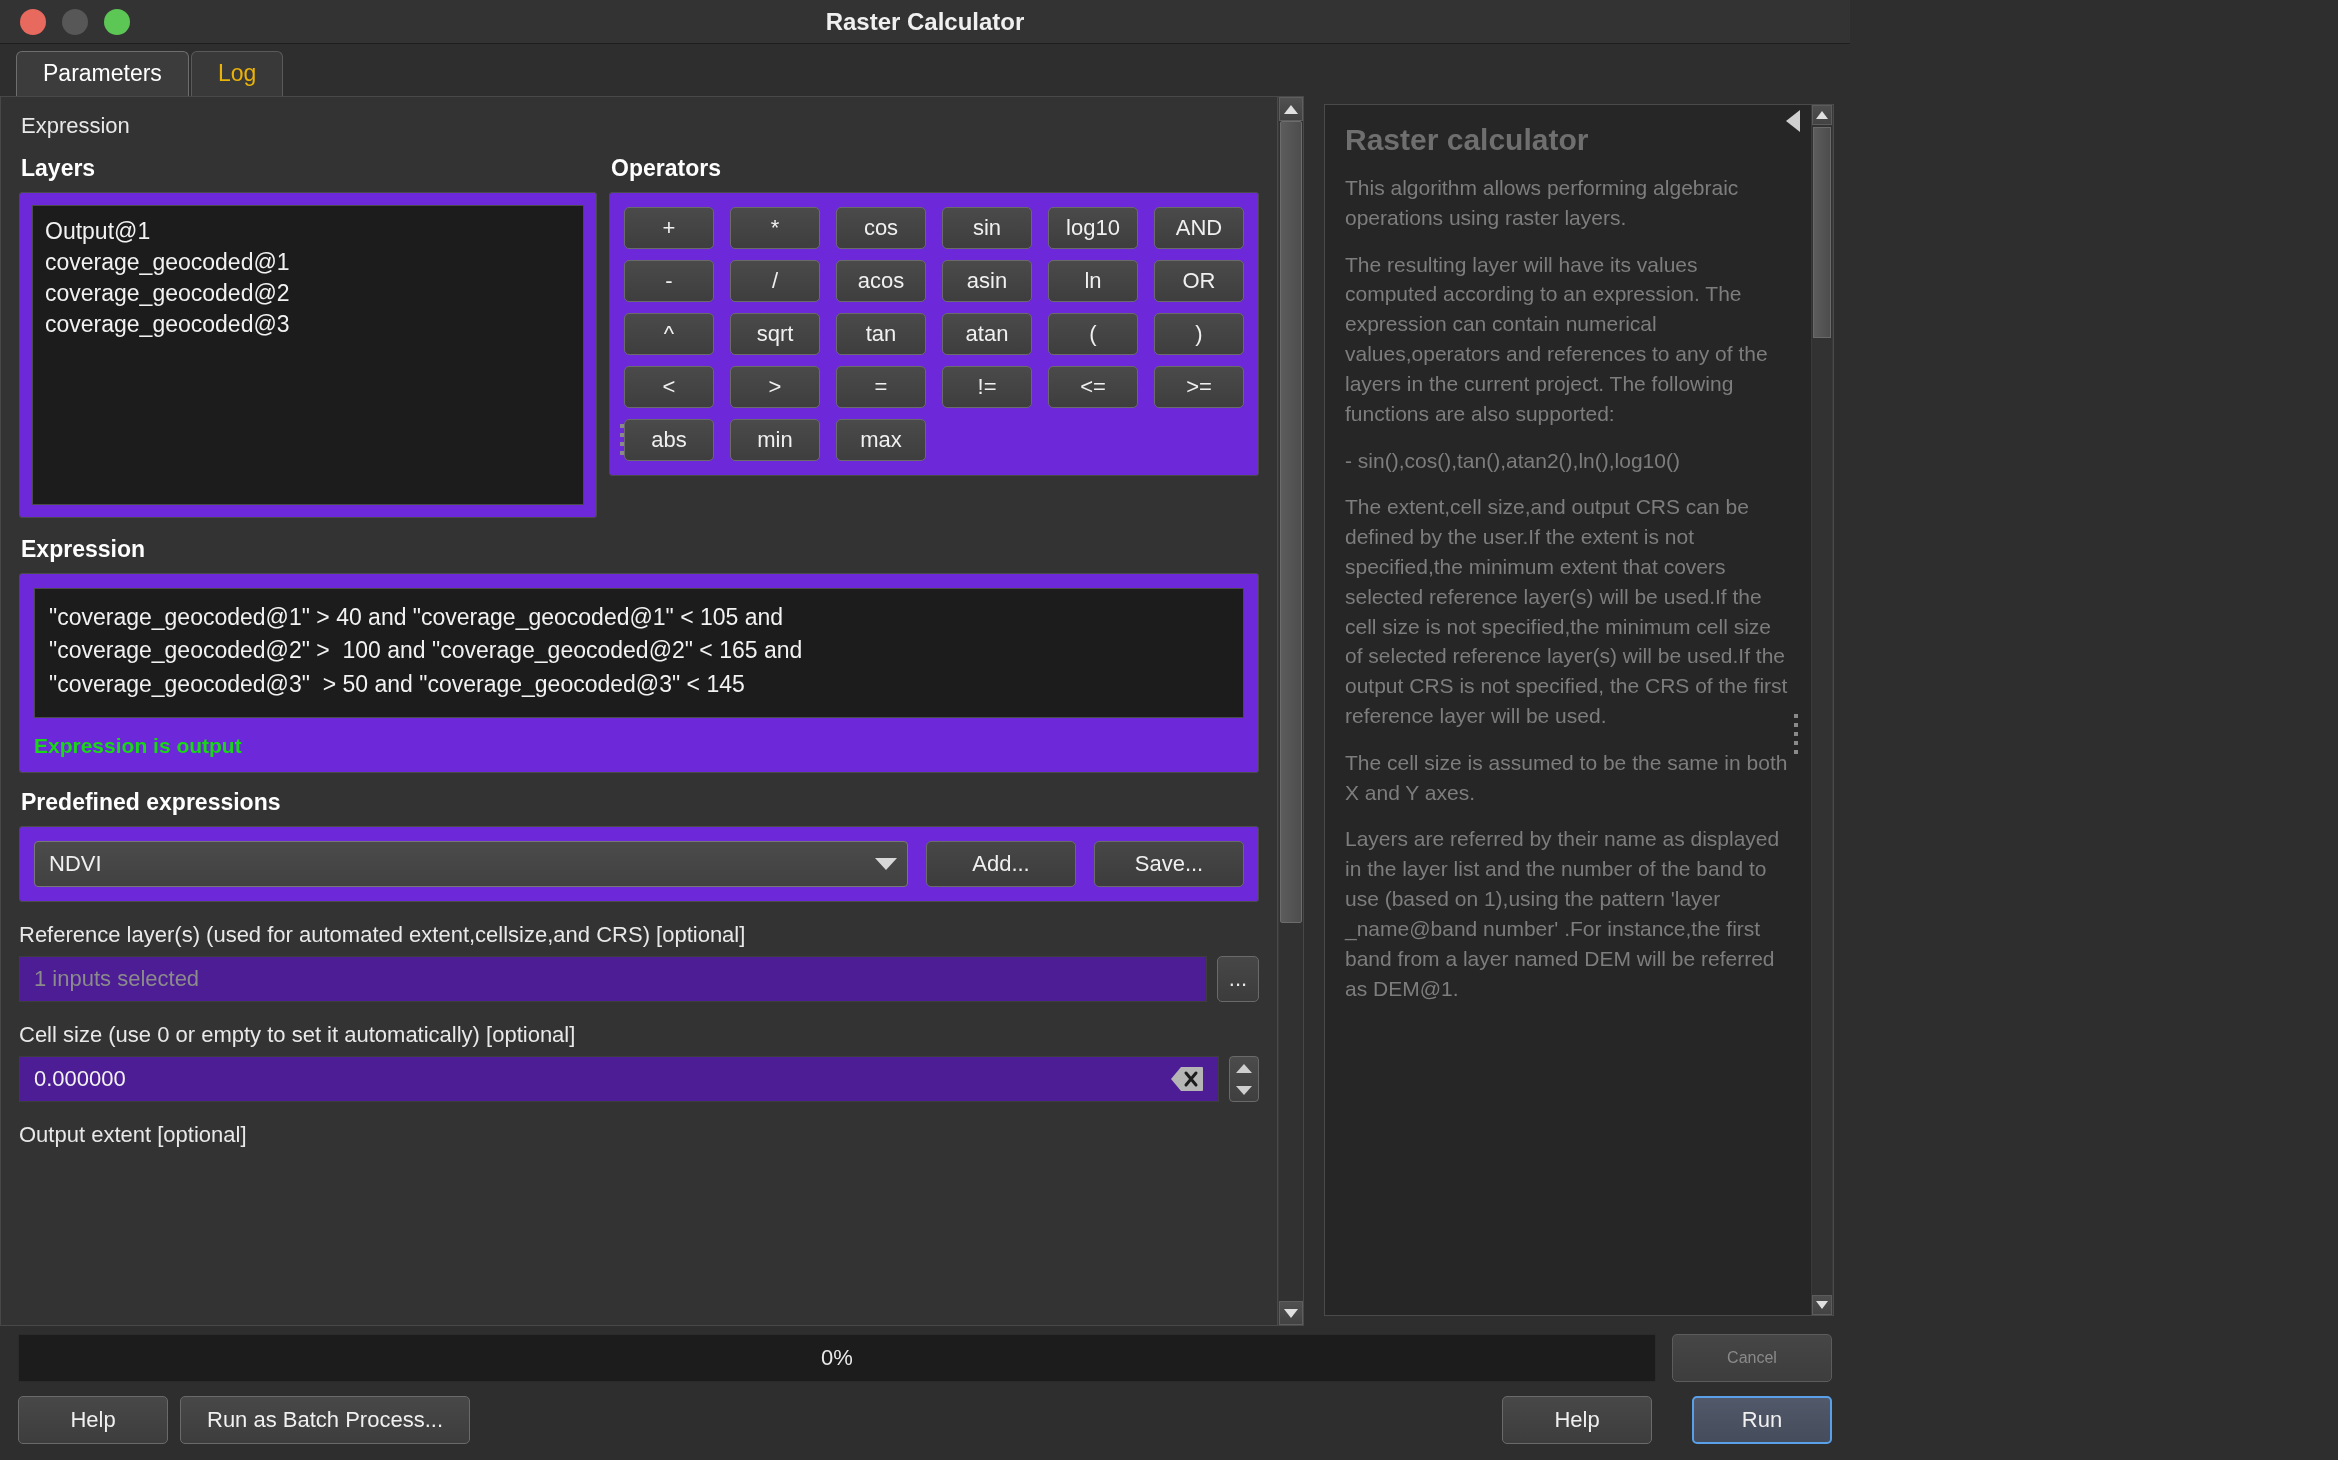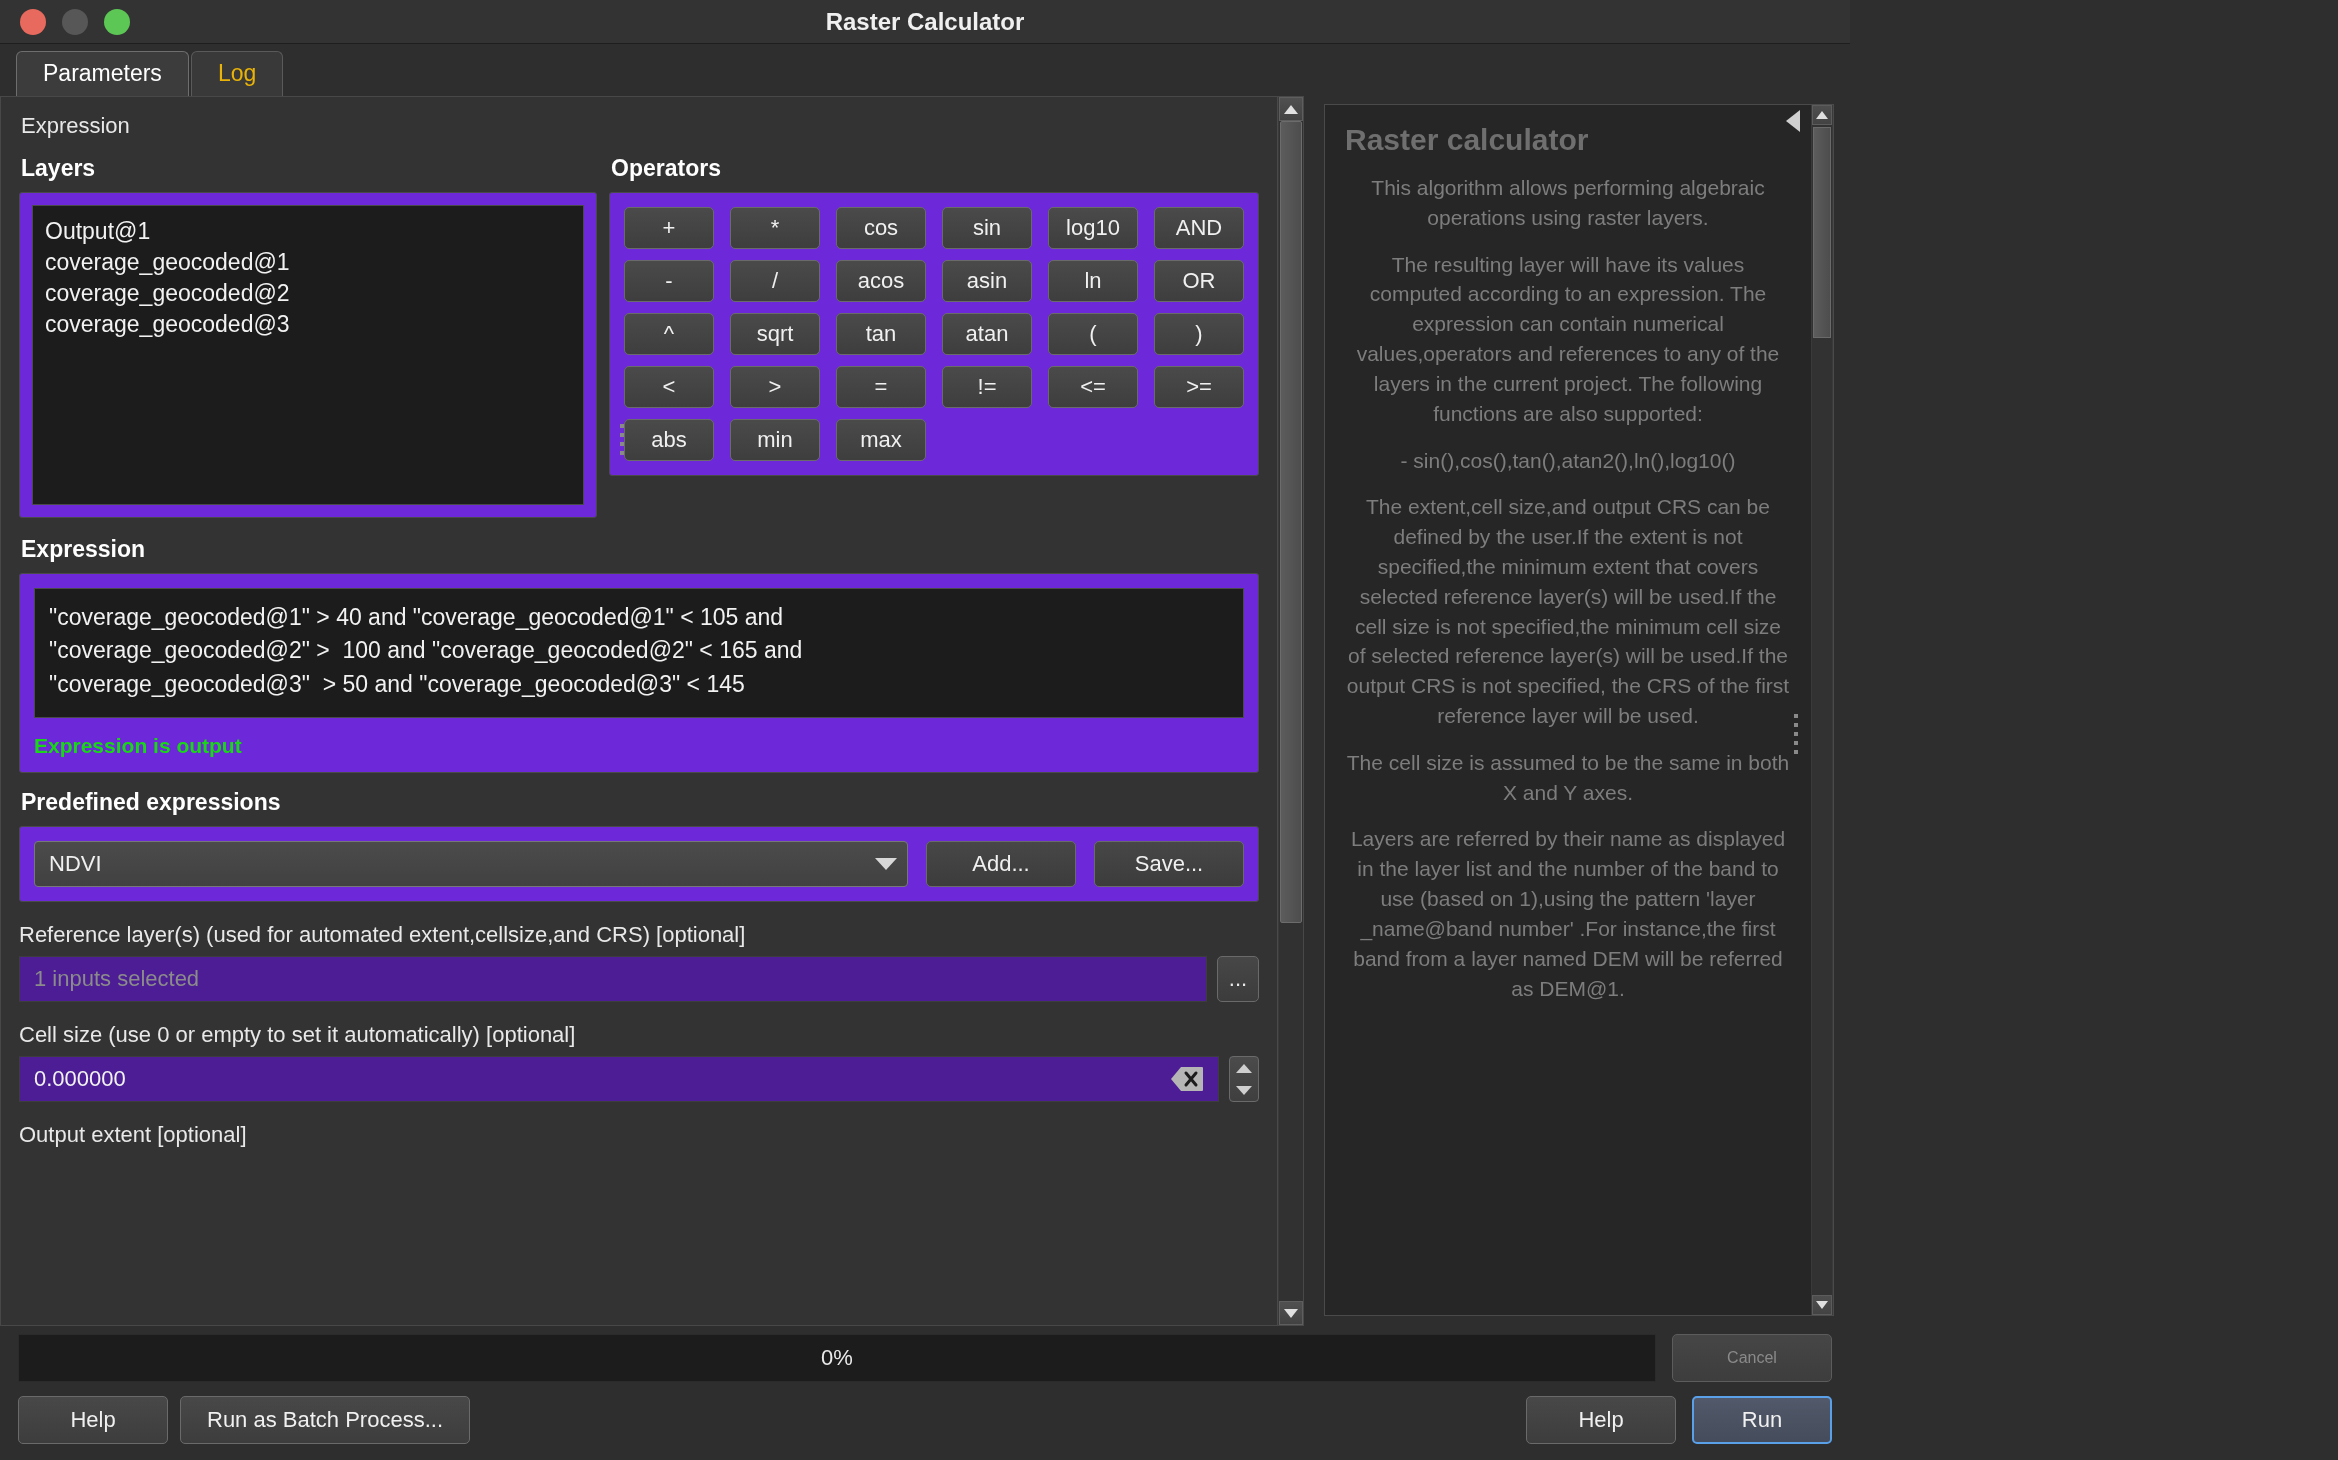--- a/index.html
+++ b/index.html
@@ -156,21 +156,21 @@
   }
 
   
   .help-panel {
     width: 510px; flex: 0 0 510px; margin: 60px 16px 10px 20px;
     background: #262626; border: 1px solid #4a4a4a;
     display: flex; overflow: hidden;
   }
   .help-content { flex: 1 1 auto; padding: 18px 20px; overflow: hidden; }
   .help-title { font-size: 30px; font-weight: bold; color: #6f6f6f; margin-bottom: 16px; }
-  .help-p { font-size: 21px; line-height: 1.42; color: #7d7d7d; margin-bottom: 17px; text-align: center; }
+  .help-p { font-size: 21px; line-height: 1.42; color: #7d7d7d; margin-bottom: 17px; }
   .help-scroll { width: 22px; flex: 0 0 22px; background: #3a3a3a; display: flex; flex-direction: column; align-items: center; }
   .hs-arrow { width: 20px; height: 20px; display:flex;align-items:center;justify-content:center;
     background: linear-gradient(#4e4e4e,#434343); border: 1px solid #5c5c5c; }
   .hs-up { width:0;height:0;border-left:6px solid transparent;border-right:6px solid transparent;border-bottom:8px solid #e0e0e0; }
   .hs-dn { width:0;height:0;border-left:6px solid transparent;border-right:6px solid transparent;border-top:8px solid #e0e0e0; }
   .hs-track { flex: 1 1 auto; width: 20px; background: #323232; position: relative; }
   .hs-thumb { position: absolute; left: 1px; right: 1px; top: 2px; height: 18%;
     background: linear-gradient(90deg,#5c5c5c,#4d4d4d); border: 1px solid #6a6a6a; }
 
   
@@ -188,21 +188,21 @@
   }
   .btn-row { display: flex; align-items: center; margin-top: 14px; }
   .btn-left { display: flex; gap: 12px; }
   .btn-right { margin-left: auto; display: flex; gap: 16px; }
   .fbtn {
     height: 48px; padding: 0 26px; display: flex; align-items: center; justify-content: center;
     font-size: 22px; color: #f0f0f0;
     background: linear-gradient(#484848,#3d3d3d); border: 1px solid #6a6a6a; border-radius: 5px;
   }
   .fbtn.wide { min-width: 150px; }
-  .fbtn.primary { background: linear-gradient(#51596a,#454c5b); border: 2px solid #5aa0e8; min-width: 140px; }
+  .fbtn.primary { background: linear-gradient(#51596a,#454c5b); border: 2px solid #5aa0e8; min-width: 140px; margin-left: 24px; }
 </style>
 </head>
 <body>
 
 <div class="window">
 
   <div class="titlebar">
     <div class="traffic">
       <span class="dot red"></span>
       <span class="dot amber"></span>

